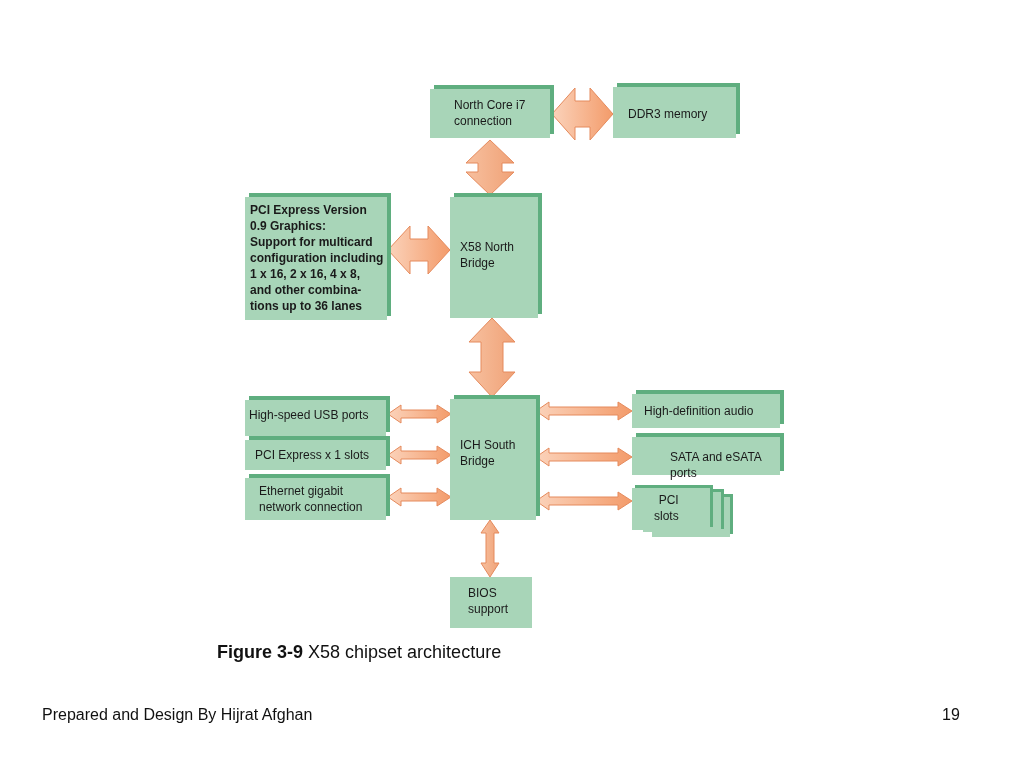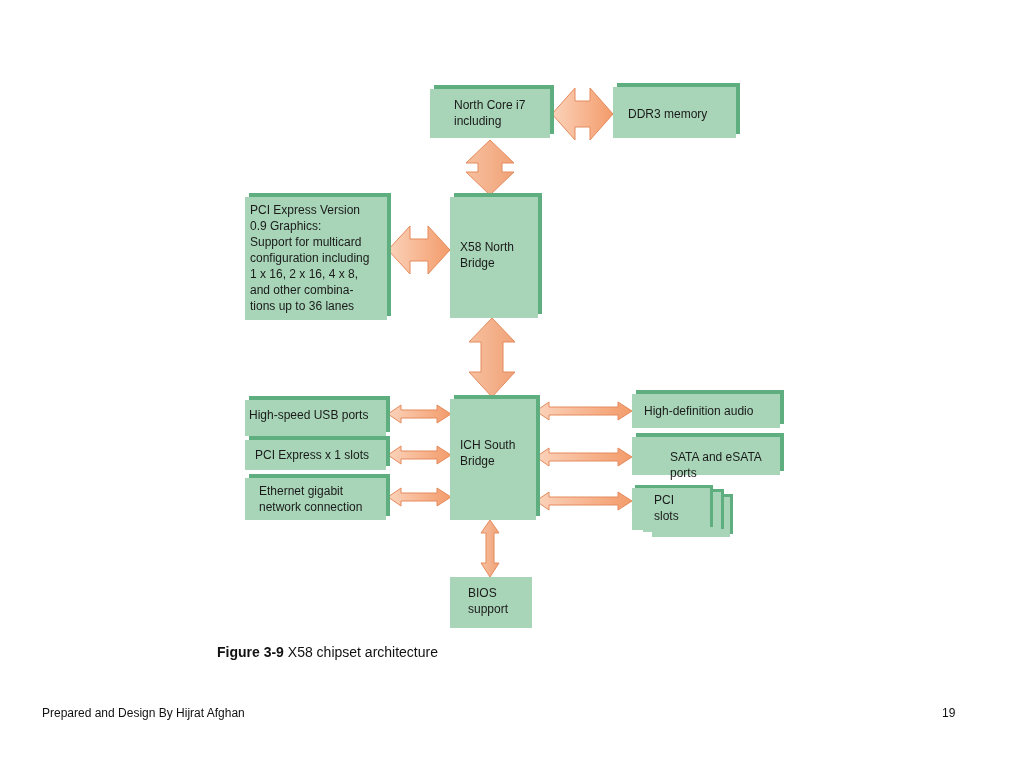--- a/index.html
+++ b/index.html
@@ -1,23 +1,23 @@
 <!DOCTYPE html>
 <html><head>
 <meta charset="utf-8">
 <style>
   html,body{margin:0;padding:0;background:#fff;}
   body{width:1024px;height:768px;position:relative;overflow:hidden;font-family:"Liberation Sans",sans-serif;}
   .box{position:absolute;background:#a8d5b8;color:#1a1a1a;font-size:12px;line-height:16px;box-sizing:border-box;}
   .box.sh{box-shadow:4px -4px 0 #5fae7f;}
   .box .t{position:absolute;}
   svg.arrows{position:absolute;left:0;top:0;}
-  .cap{position:absolute;left:217px;top:640px;font-size:14px;line-height:24px;color:#111;}
+  .cap{position:absolute;left:217px;top:640px;font-size:18px;line-height:24px;color:#111;}
   .cap b{font-weight:bold;}
-  .foot{position:absolute;top:706px;font-size:12px;color:#111;}
+  .foot{position:absolute;top:706px;font-size:16px;color:#111;}
 </style>
 </head>
 <body>
 
 <svg class="arrows" width="1024" height="768">
   <defs>
     <linearGradient id="ag" x1="0" y1="0" x2="1" y2="0">
       <stop offset="0" stop-color="#fbd3bb"></stop>
         <stop offset="1" stop-color="#f39b6a"></stop>
     </linearGradient>
@@ -49,29 +49,29 @@
 
   <path fill="url(#agv)" stroke="#e58a5c" stroke-width="1" d="M490,520 L499,533 L494,533 L494,563 L499,563 L490,577 L481,563 L486,563 L486,533 L481,533 Z"></path>
 </svg>
 
 <div class="box" style="left:652px;top:497px;width:78px;height:40px;background:#a8d5b8;box-shadow:3px -3px 0 #5fae7f;"></div>
 <div class="box" style="left:643px;top:492px;width:78px;height:40px;background:#a8d5b8;box-shadow:3px -3px 0 #5fae7f;"></div>
 
 <div class="box sh" style="left:430px;top:89px;width:120px;height:49px;">
   <div class="t" style="left:24px;top:8px;">
     <div>North Core i7</div>
-    <div>including</div>
+    <div>connection</div>
   </div>
 </div>
 
 <div class="box sh" style="left:613px;top:87px;width:123px;height:51px;">
   <div class="t" style="left:15px;top:19px;">DDR3 memory</div>
 </div>
 
-<div class="box sh" style="left:245px;top:197px;width:142px;height:123px;">
+<div class="box sh" style="left:245px;top:197px;width:142px;height:123px;font-weight:bold;">
   <div class="t" style="left:5px;top:5px;">
     <div>PCI Express Version</div>
     <div>0.9 Graphics:</div>
     <div>Support for multicard</div>
     <div>configuration including</div>
     <div>1 x 16, 2 x 16, 4 x 8,</div>
     <div>and other combina-</div>
     <div>tions up to 36 lanes</div>
   </div>
 </div>
@@ -107,21 +107,21 @@
 
 <div class="box sh" style="left:632px;top:394px;width:148px;height:34px;">
   <div class="t" style="left:12px;top:9px;">High-definition audio</div>
 </div>
 
 <div class="box sh" style="left:632px;top:437px;width:148px;height:38px;">
   <div class="t" style="left:6px;top:12px;margin-left:32px;">SATA and eSATA ports</div>
 </div>
 
 <div class="box" style="left:632px;top:488px;width:78px;height:42px;box-shadow:3px -3px 0 #5fae7f;">
-  <div class="t" style="left:22px;top:4px;text-align:left;">
+  <div class="t" style="left:22px;top:4px;text-align:right;">
     <div>PCI</div>
     <div>slots</div>
   </div>
 </div>
 
 <div class="box" style="left:450px;top:577px;width:82px;height:51px;">
   <div class="t" style="left:18px;top:8px;">
     <div>BIOS</div>
     <div>support</div>
   </div>

